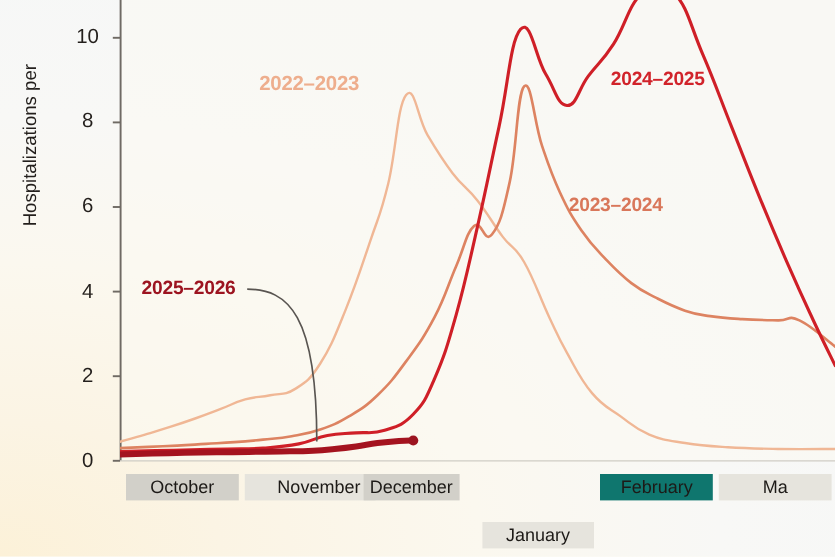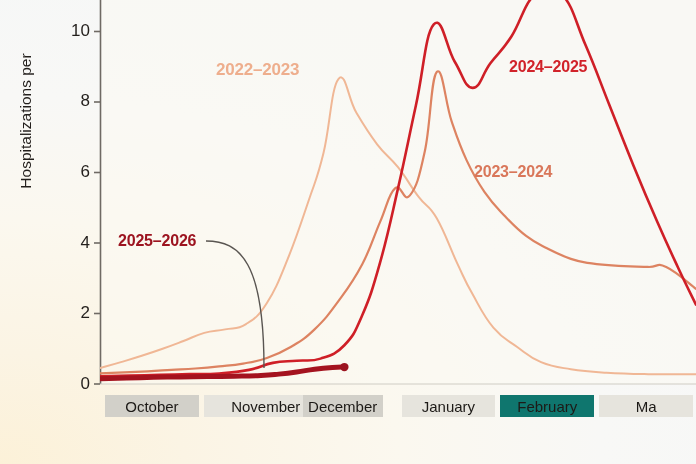--- a/index.html
+++ b/index.html
@@ -26,21 +26,21 @@
   }
   #chart-svg {
     position: absolute;
     left: 0;
     top: 0;
   }
   .ytick-label {
     position: absolute;
     font-size: 17px;
     color: #231f1c;
-    text-align: right;
+    text-align: center;
     width: 34px;
     line-height: 1;
   }
   #y-axis-title {
     position: absolute;
     left: -84px;
     top: 112px;
     width: 220px;
     font-size: 15.5px;
     color: #231f1c;
@@ -130,21 +130,21 @@
   <div id="month-bands">
       <div class="month-band" style="left: 105px; width: 93.8333px; background: rgb(210, 208, 201); color: rgb(29, 26, 23);">
         <span>October</span>
       </div>
       <div class="month-band" style="left: 203.833px; width: 93.8333px; background: rgb(230, 228, 221); color: rgb(29, 26, 23); padding-left: 15px;">
         <span>November</span>
       </div>
       <div class="month-band" style="left: 302.667px; width: 80px; background: rgb(210, 208, 201); color: rgb(29, 26, 23);">
         <span>December</span>
       </div>
-      <div class="month-band" style="left: 401.5px; width: 93.8333px; background: rgb(230, 228, 221); color: rgb(29, 26, 23);">
+      <div class="month-band" style="left: 401.5px; width: 93.8333px; background: rgb(230, 228, 221); color: rgb(29, 26, 23); margin-top: 40px;">
         <span>January</span>
       </div>
       <div class="month-band" style="left: 500.333px; width: 93.8333px; background: #0f766e; color: rgb(29, 26, 23);">
         <span>February</span>
       </div>
       <div class="month-band" style="left: 599.167px; width: 93.8333px; background: rgb(230, 228, 221); color: rgb(29, 26, 23);">
         <span>Ma</span>
       </div>
     </div>
 </div>

